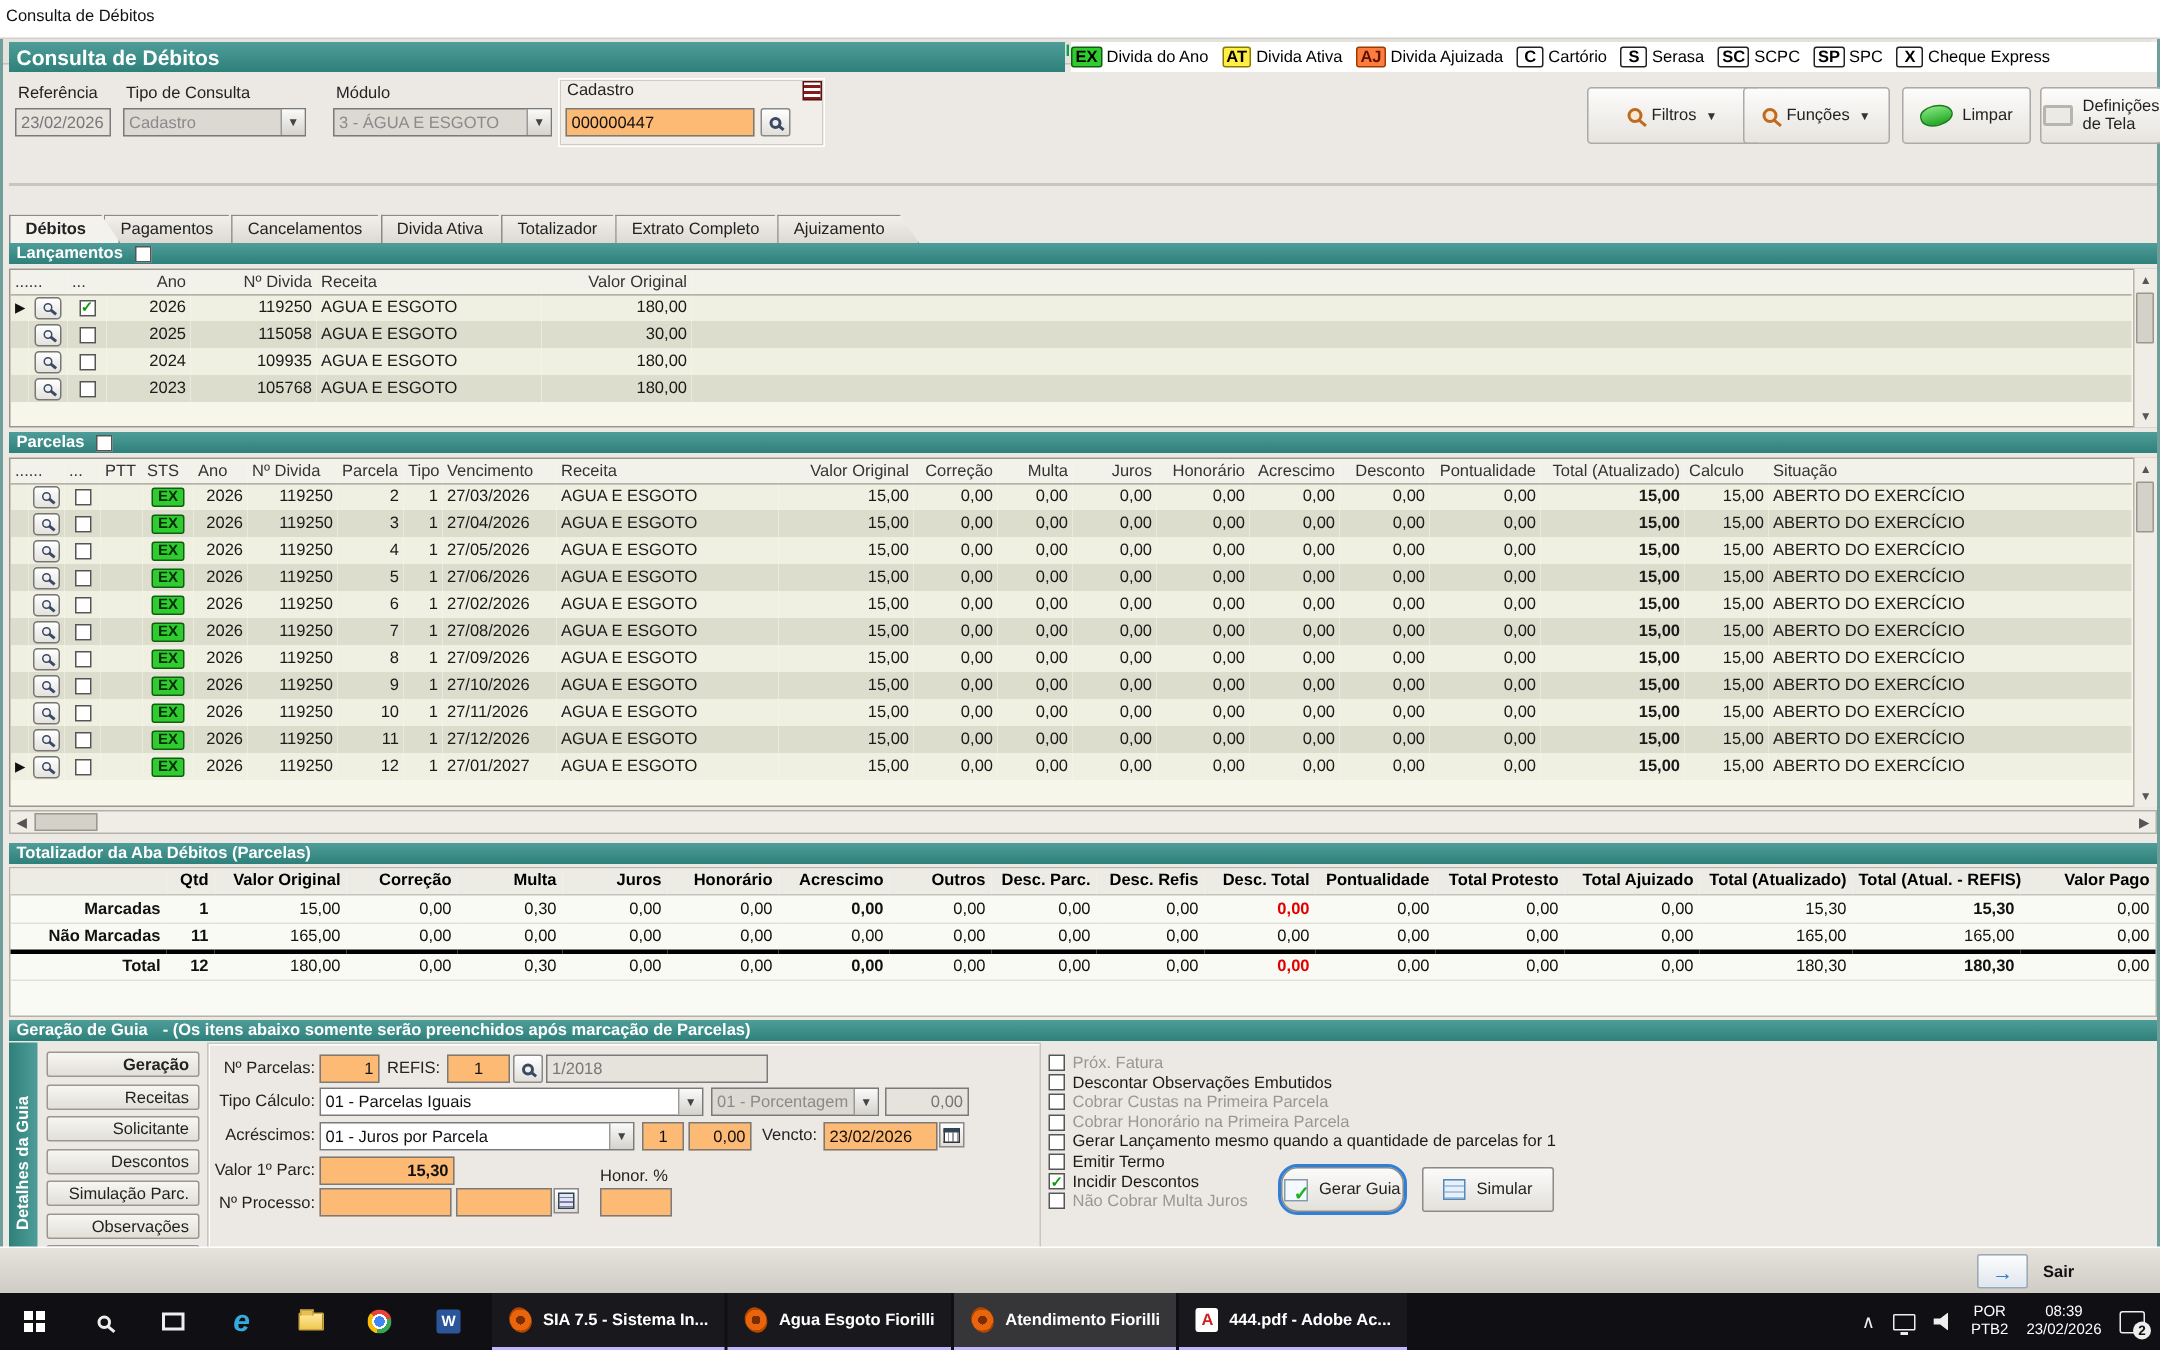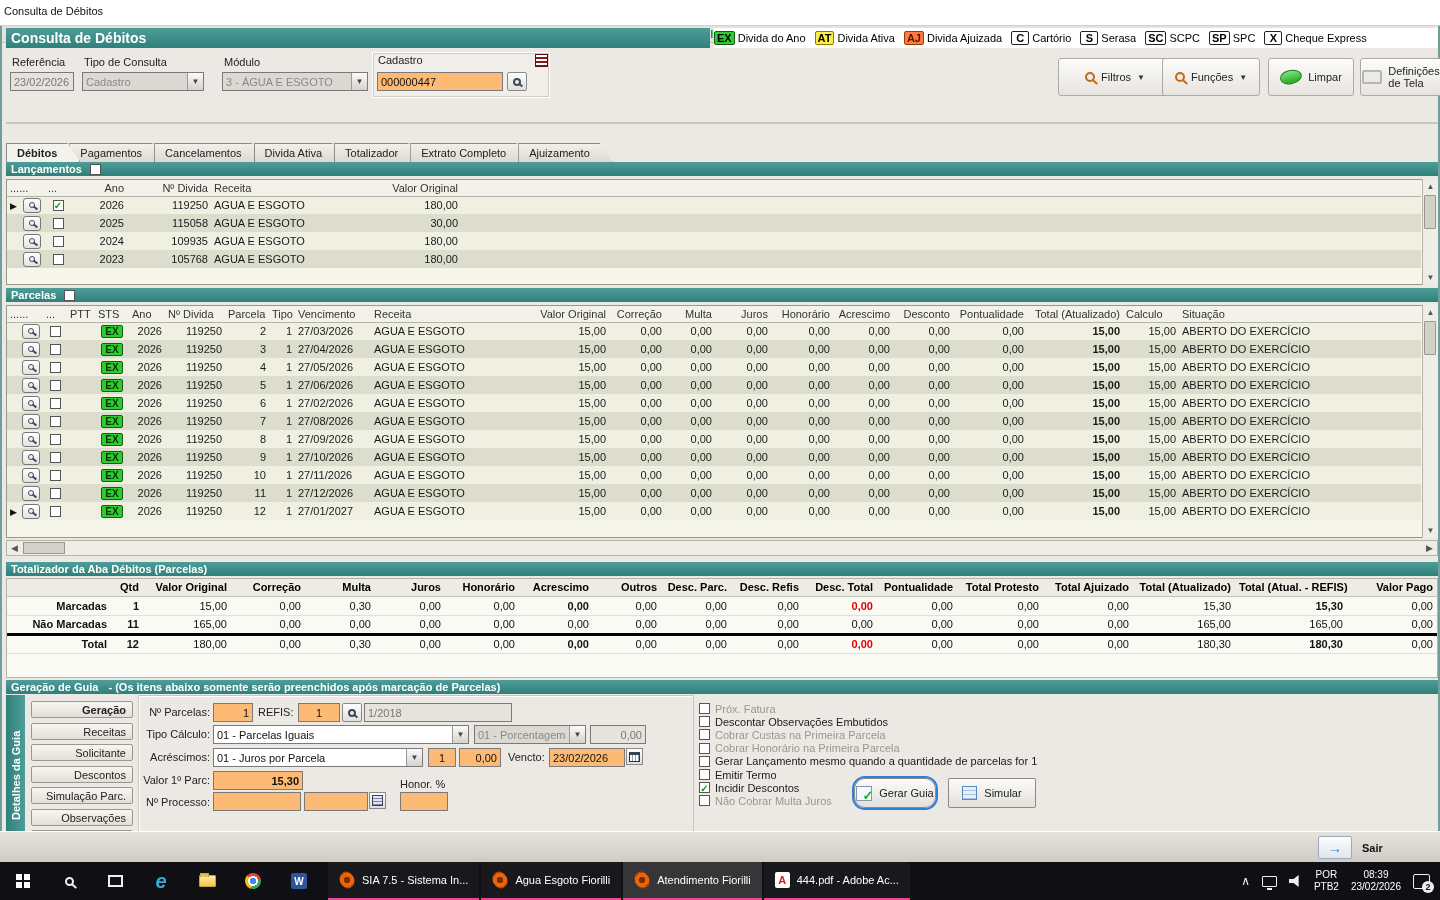--- a/index.html
+++ b/index.html
@@ -126,21 +126,21 @@
   .mag-w::after { content:""; position:absolute; width:6px; height:2px; background:#eee; right:-5px; bottom:-3px; transform:rotate(40deg); }
   .tview { width:15px; height:12px; border:2px solid #eee; }
   .ie-e { color:#35aadc; font-size:20px; font-weight:bold; font-style:italic; line-height:1; }
   .folder { width:17px; height:12px; background:linear-gradient(#ffe9a0,#f0c84f); border:1px solid #c9a23c; border-radius:1px; position:relative; }
   .folder::before { content:""; position:absolute; left:0; top:-3px; width:7px; height:3px; background:#e7bf55; border:1px solid #c9a23c; border-bottom:none; }
   .chrome { width:16px; height:16px; border-radius:50%; background:
       radial-gradient(circle at center,#4285f4 0 3.5px,#fff 3.5px 5px,rgba(0,0,0,0) 5px),
       conic-gradient(from -45deg,#ea4335 0 120deg,#34a853 120deg 240deg,#fbbc05 240deg 360deg); }
   .word { width:16px; height:16px; background:#2b579a; border-radius:2px; color:#fff; font-weight:bold; font-size:10px; display:flex; align-items:center; justify-content:center; }
   .word::before { content:"W"; }
-  .tb-app { display:flex; align-items:center; gap:7px; padding:12px 11px; max-width:176px; border-bottom:2px solid #ec4899; margin-right:2px; cursor:pointer; background:rgba(255,255,255,0.04); }
+  .tb-app { display:flex; align-items:center; gap:7px; padding:12px 11px; max-width:176px; border-bottom:2px solid #c4b5fd; margin-right:2px; cursor:pointer; background:rgba(255,255,255,0.04);font-weight:bold; }
   .tb-app.active { background:rgba(255,255,255,0.16); }
   .tb-app .cap { white-space:nowrap; overflow:hidden; text-overflow:ellipsis; font-size:11px; }
   .ic-fio { width:16px; height:16px; border-radius:40% 60% 40% 60%; background:radial-gradient(circle at 50% 50%, #7a2d00 0 3px, #e8650d 3px 7px, #b34700 7px); flex:none; transform:rotate(20deg); }
   .ic-pdf { width:15px; height:16px; background:#fff; border-radius:2px; color:#d21f1f; font-weight:bold; font-size:11px; display:flex; align-items:center; justify-content:center; flex:none; }
   .ic-pdf::before { content:"A"; }
   #tray { margin-left:auto; display:flex; align-items:center; gap:12px; padding-right:10px; }
   .tray-ic { color:#eee; font-size:12px; cursor:pointer; }
   .net-ic { width:15px; height:11px; border:1.5px solid #eee; border-radius:1px; position:relative; }
   .net-ic::after { content:""; position:absolute; left:4px; bottom:-4px; width:5px; height:2px; background:#eee; }
   .spk { width:13px; height:12px; clip-path:polygon(0 33%,35% 33%,75% 0,75% 100%,35% 67%,0 67%); background:#eee; }

